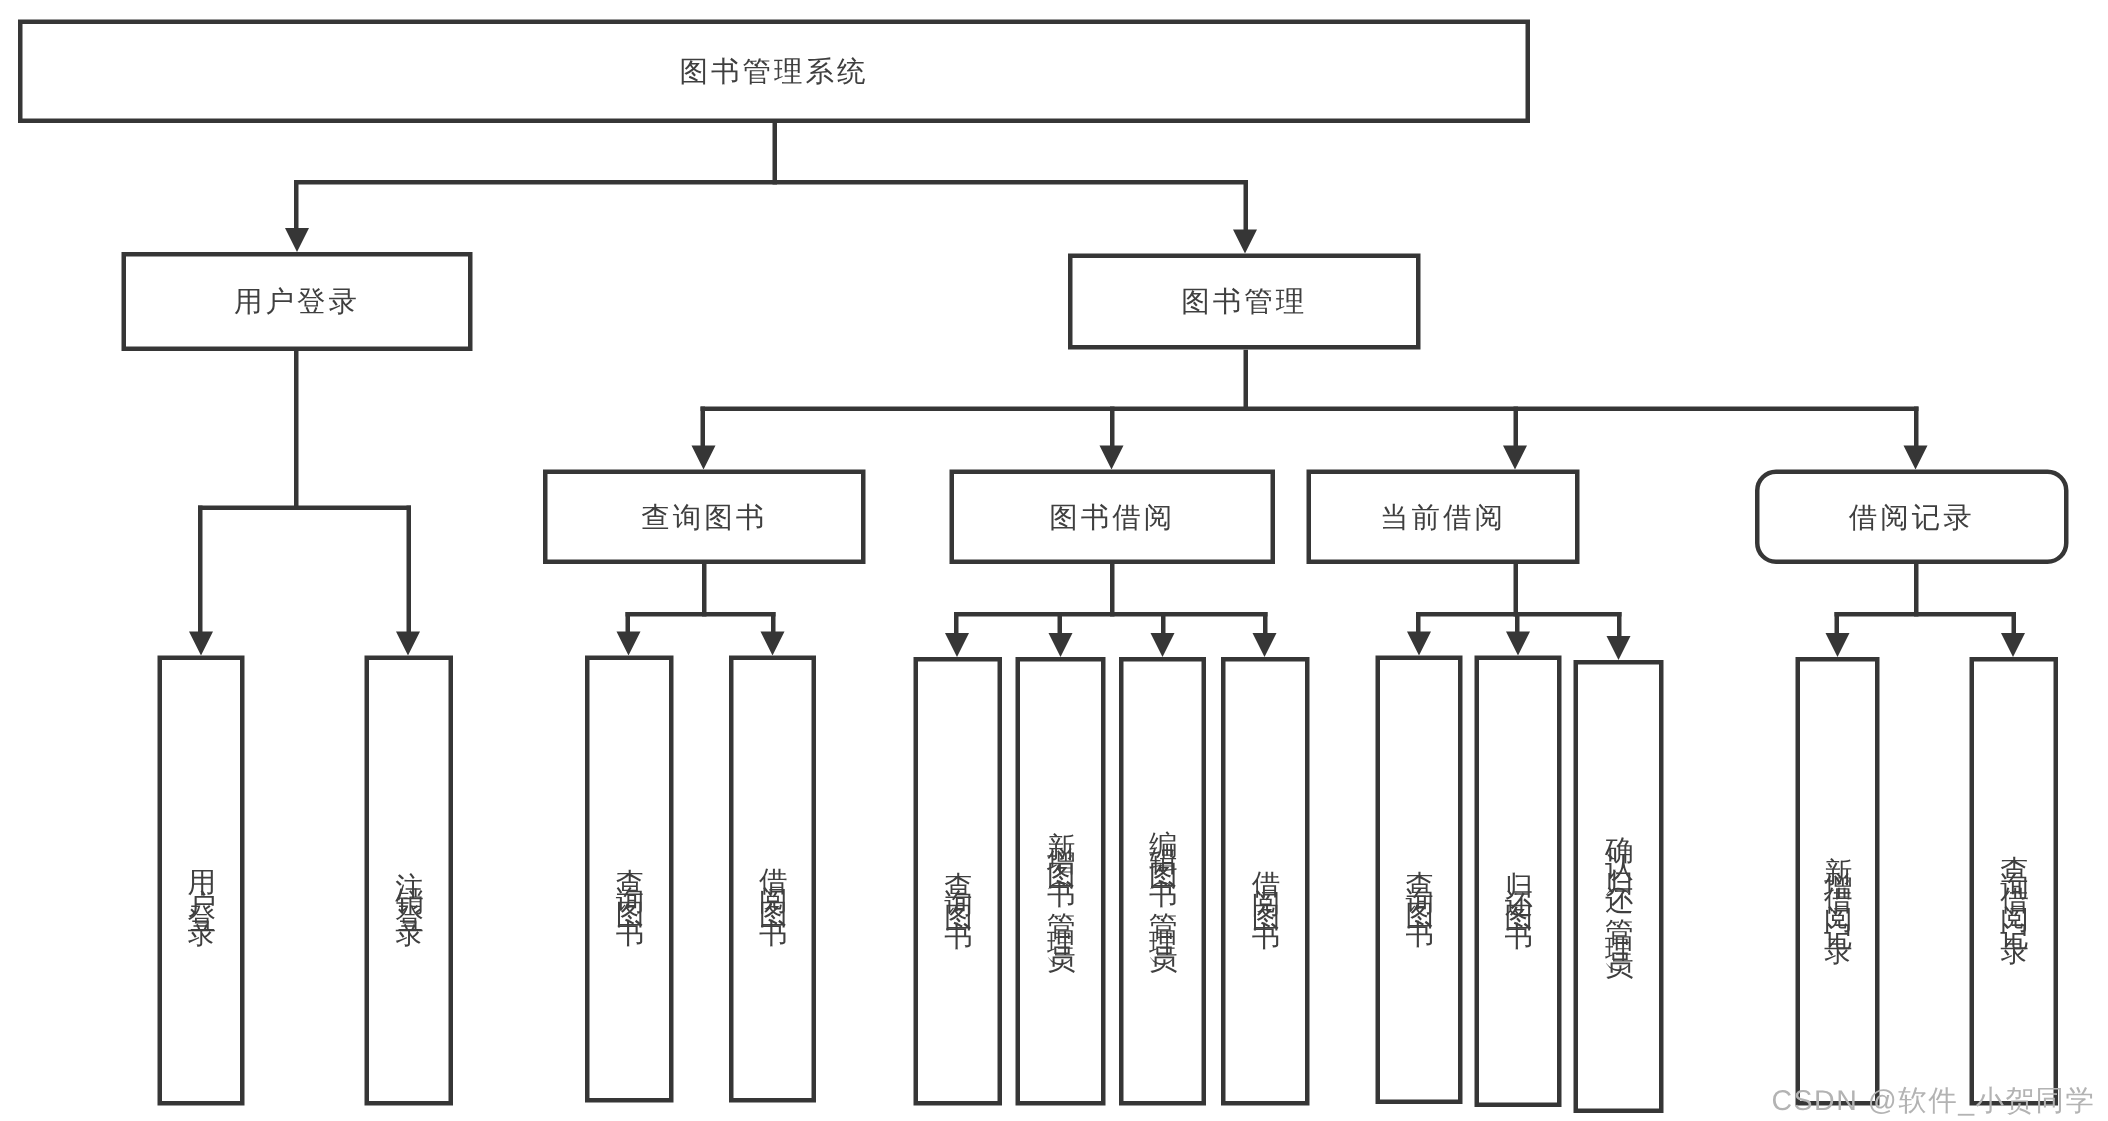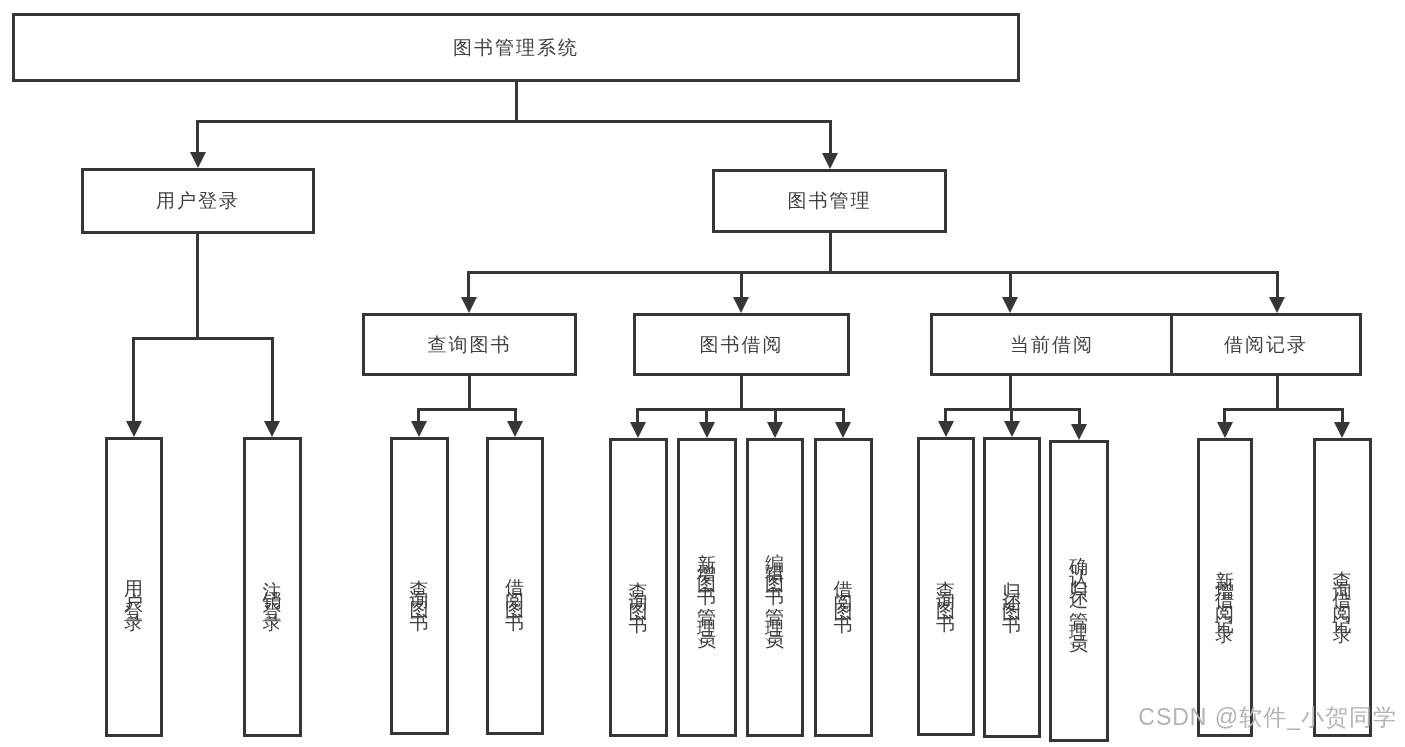--- a/index.html
+++ b/index.html
@@ -40,22 +40,22 @@
   .hline{position:absolute;height:3px;background:var(--line);z-index:1;}
   .vline{position:absolute;width:3px;background:var(--line);z-index:1;}
   .arrow{
     position:absolute;width:0;height:0;z-index:1;
     border-left:8px solid transparent;
     border-right:8px solid transparent;
     border-top:16px solid var(--line);
   }
   .watermark{
     position:absolute;
-    right:8px;bottom:14px;
-    font-size:23px;
+    right:8px;bottom:0;
+    font-size:19px;
     color:var(--watermark);
     letter-spacing:1px;
     z-index:3;
   }
 </style>
 </head>
 <body>
 
 <div id="canvas">
 
@@ -128,24 +128,24 @@
   <div class="box" style="left:712px;top:169px;width:235px;height:64px;">
     <span>图书管理</span>
   </div>
 
   <div class="box" style="left:362px;top:313px;width:215px;height:63px;">
     <span>查询图书</span>
   </div>
   <div class="box" style="left:633px;top:313px;width:217px;height:63px;">
     <span>图书借阅</span>
   </div>
-  <div class="box" style="left:930px;top:313px;width:244px;height:63px;">
+  <div class="box" style="left:871px;top:313px;width:182px;height:63px;">
     <span>当前借阅</span>
   </div>
-  <div class="box" style="left:1170px;top:313px;width:192px;height:63px;">
+  <div class="box" style="left:1170px;top:313px;width:209px;height:63px;border-radius:14px;">
     <span>借阅记录</span>
   </div>
 
   <div class="box" style="left:105px;top:437px;width:58px;height:300px;">
     <span class="vtext">用户登录</span>
   </div>
   <div class="box" style="left:243px;top:437px;width:59px;height:300px;">
     <span class="vtext">注销登录</span>
   </div>
 

